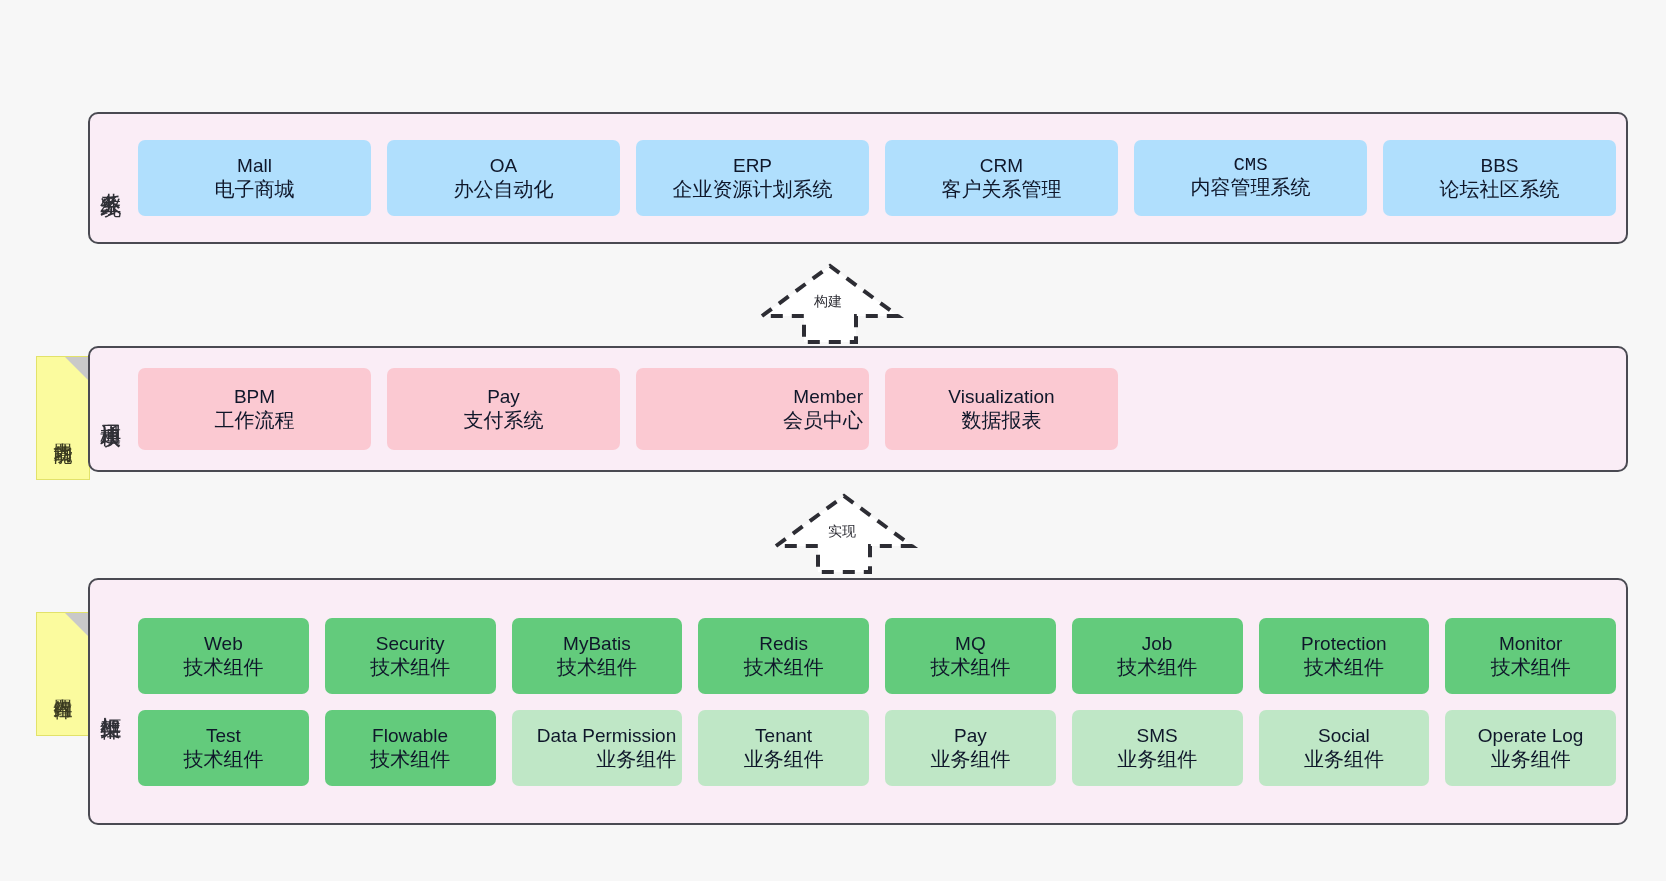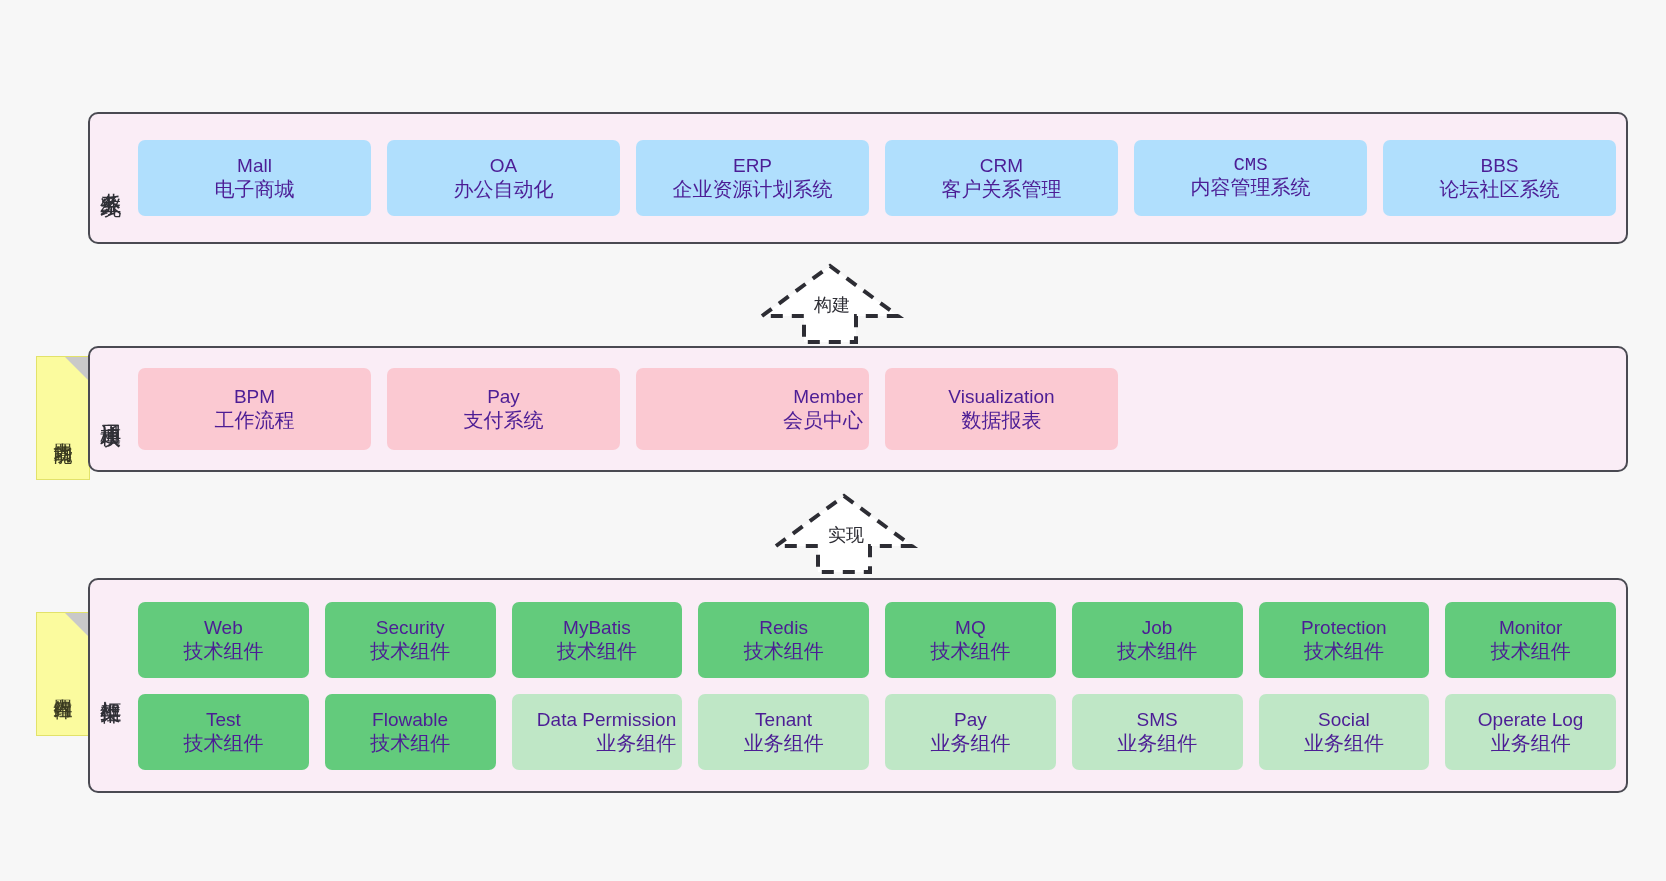--- a/index.html
+++ b/index.html
@@ -68,21 +68,21 @@
   .card {
     border-radius: 7px;
     display: flex;
     flex-direction: column;
     align-items: center;
     justify-content: center;
     text-align: center;
     line-height: 1.22;
     box-sizing: border-box;
     padding: 4px 6px;
-    color: #4c1d95;
+    color: #0f172a;
   }
   .card .en {
     font-size: 19px;
     white-space: normal;
   }
   .card .cn {
     font-size: 20px;
   }
 
   .h-biz  { height: 76px; }
@@ -126,21 +126,21 @@
     border-left: 24px solid transparent;
   }
 
   
   .arrow {
     position: absolute;
     z-index: 1;
   }
   .arrow-label {
     position: absolute;
-    font-size: 18px;
+    font-size: 14px;
     color: #2d2d34;
     background: transparent;
     white-space: nowrap;
     z-index: 4;
     user-select: none;
   }
 </style>
 </head>
 <body>
 
@@ -213,21 +213,21 @@
 
   <svg class="arrow" style="left:766px; top:488px; width:160px; height:92px;" viewBox="0 0 160 92">
     <path d="M 10 58 L 78 8 L 146 58 L 104 58 L 104 84 L 52 84 L 52 58 Z" fill="#ffffff" stroke="#2d2d34" stroke-width="4" stroke-dasharray="12 9" stroke-linejoin="miter"></path>
   </svg>
   <div class="arrow-label" style="left:828px; top:523px;">实现</div>
 
   <div class="tag" style="left:36px; top:612px; width:54px; height:124px;">
     <span>内置组件</span>
   </div>
 
-  <div class="layer" style="left:88px; top:578px; width:1540px; height:215px;">
+  <div class="layer" style="left:88px; top:578px; width:1540px; height:247px;">
     <div class="layer-title">框架组件</div>
     <div class="layer-body">
 
       <div class="row cols8">
         <div class="card c-green h-fw" style="background: rgb(99, 203, 124);">
           <span class="en">Web</span>
           <span class="cn">技术组件</span>
         </div>
         <div class="card c-green h-fw" style="background: rgb(99, 203, 124);">
           <span class="en">Security</span>

